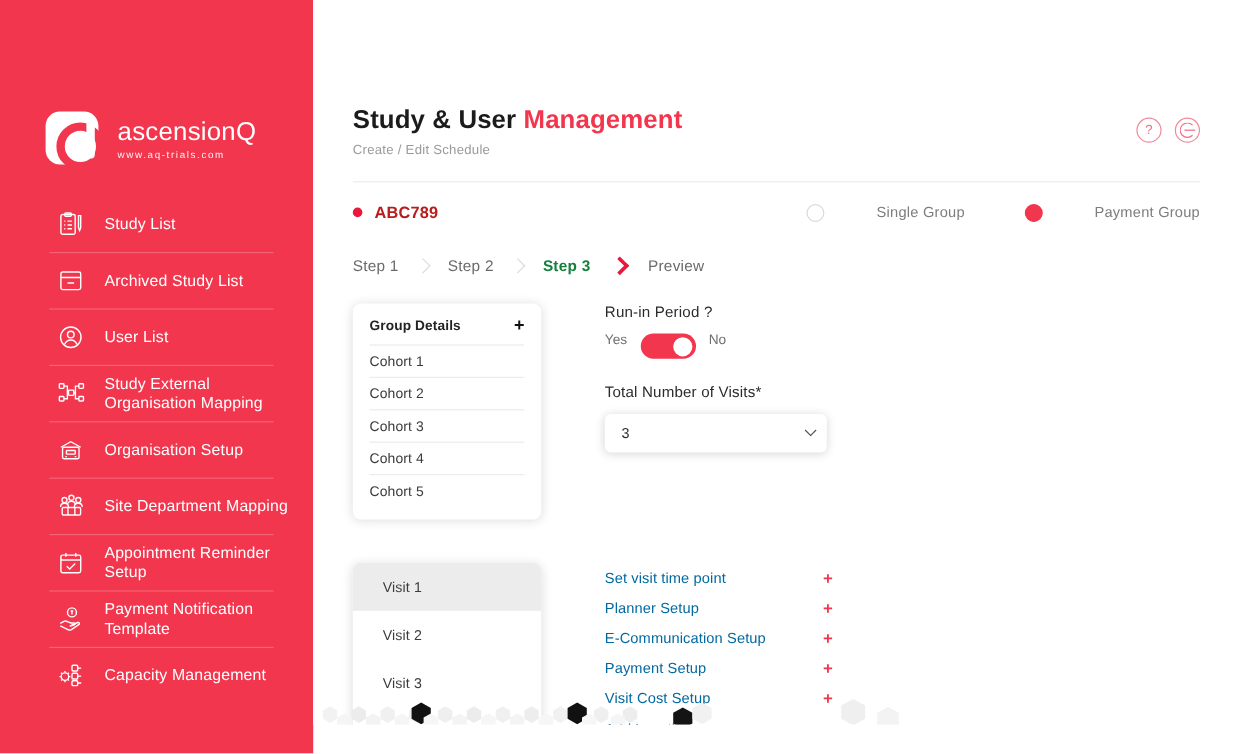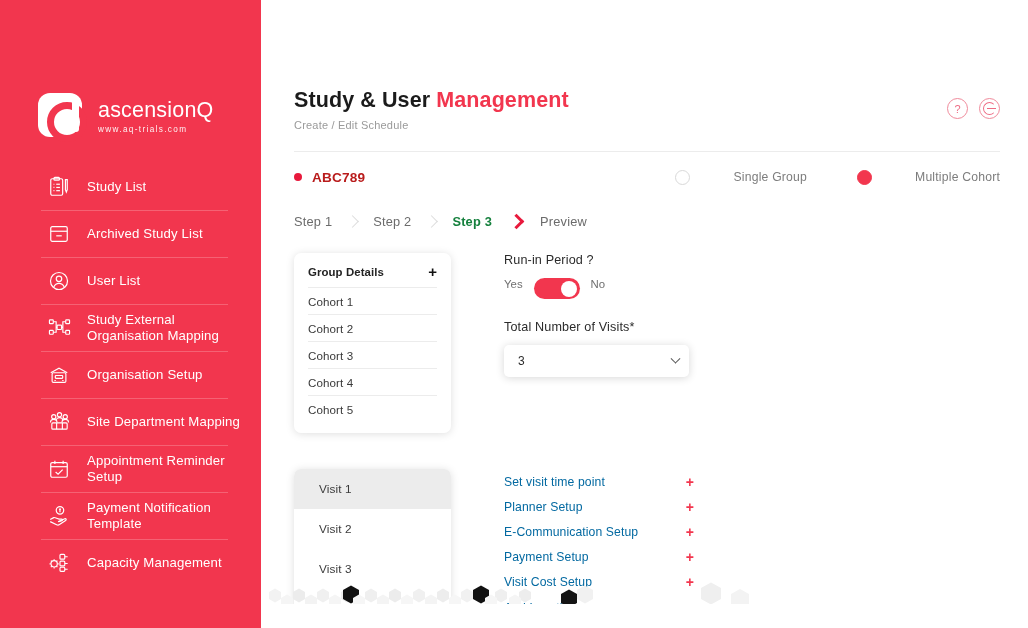--- a/index.html
+++ b/index.html
@@ -459,21 +459,21 @@
     <div class="study-row">
       <span class="study-dot"></span>
       <span class="study-code">ABC789</span>
       <div class="radio-group">
         <div class="radio-opt">
           <span class="radio-mark"></span>
           <span class="radio-label">Single Group</span>
         </div>
         <div class="radio-opt checked">
           <span class="radio-mark"></span>
-          <span class="radio-label">Multiple Cohort</span>
+          <span class="radio-label">Payment Group</span>
         </div>
       </div>
     </div>
 
     <div class="stepper">
       <span class="step">Step 1</span>
       <span class="chev"></span>
       <span class="step">Step 2</span>
       <span class="chev"></span>
       <span class="step active">Step 3</span>

